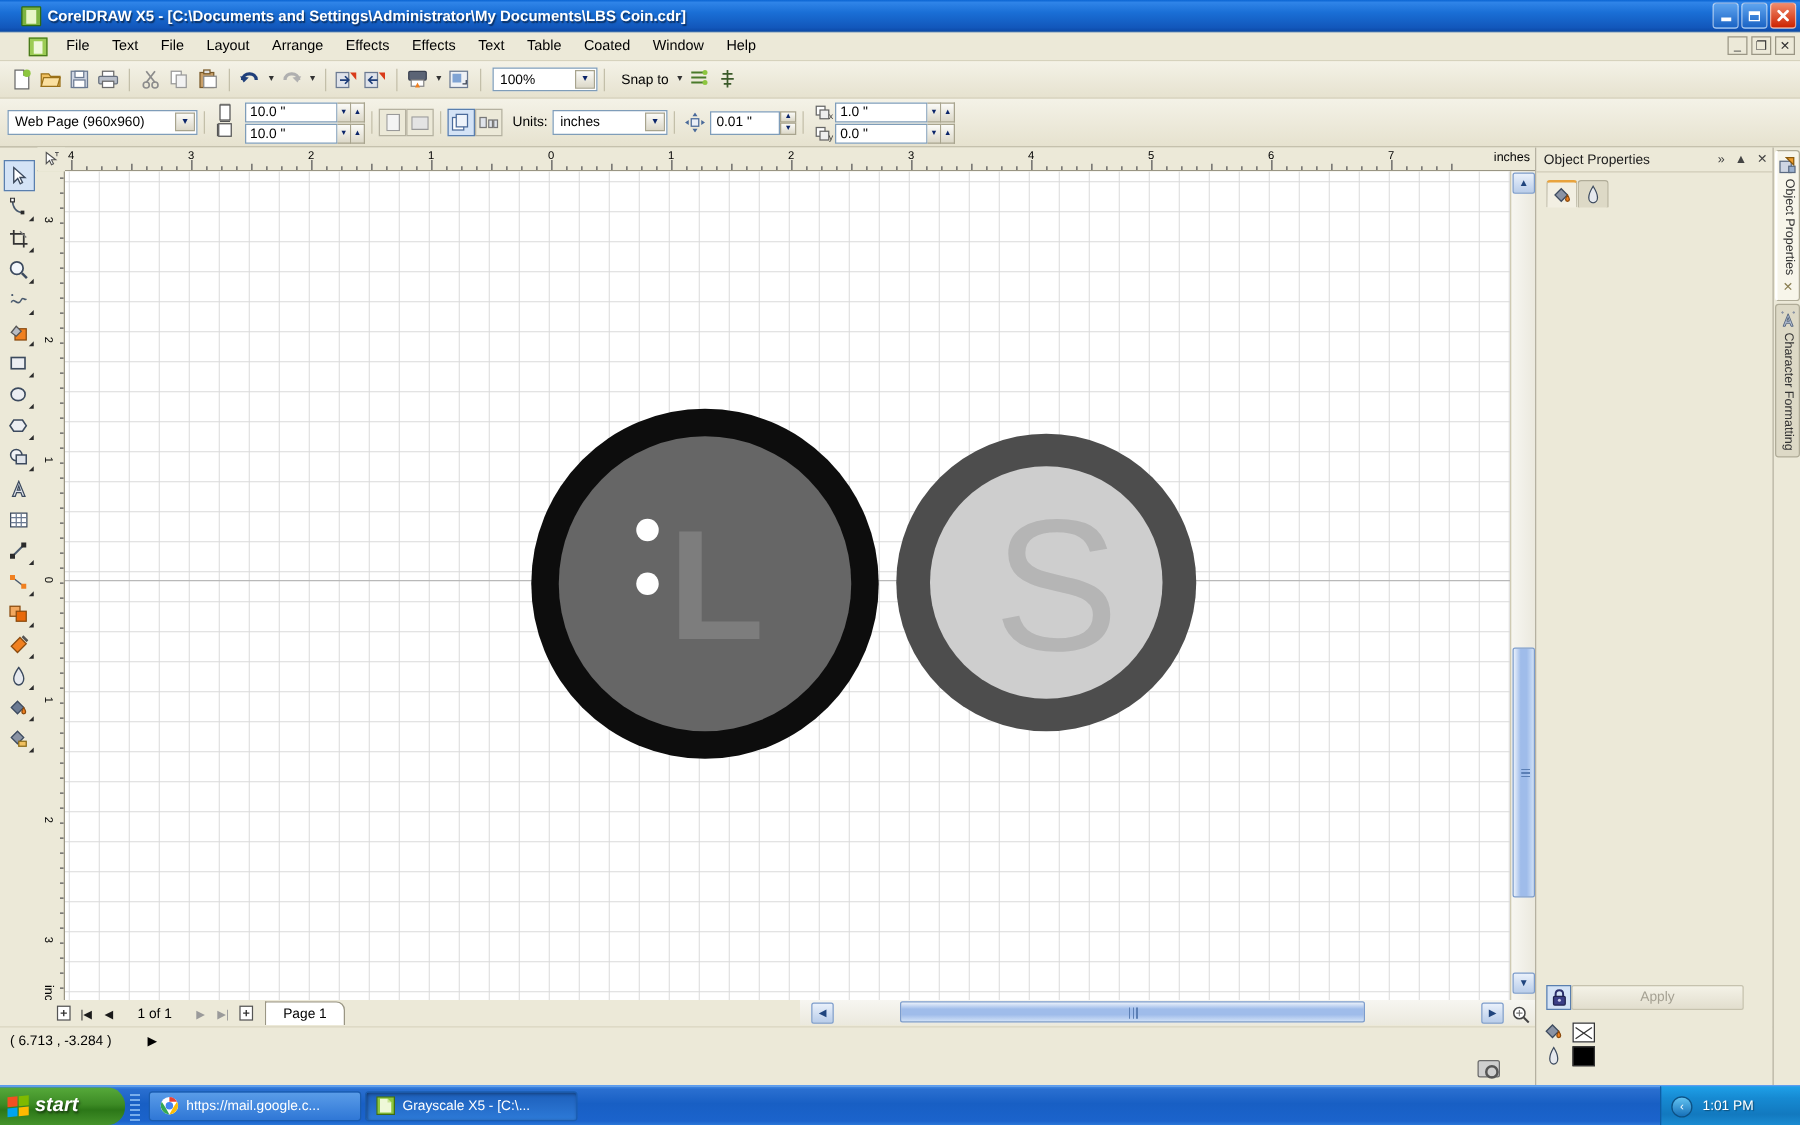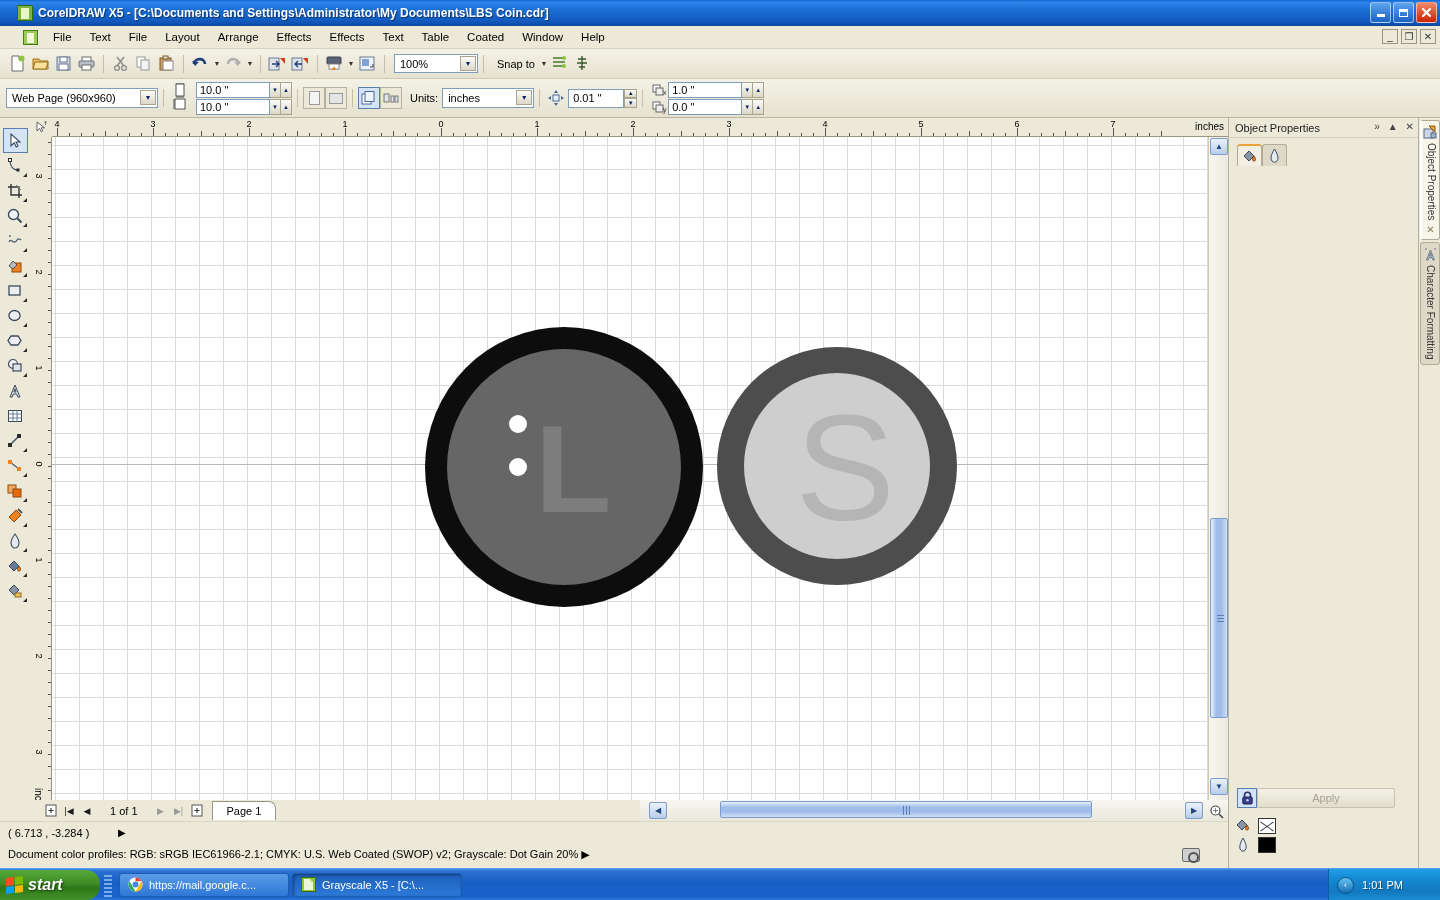--- a/index.html
+++ b/index.html
@@ -940,24 +940,20 @@
           <rect x="1" y="1" width="10" height="11" fill="#fff" stroke="#555"></rect>
           <path d="M6 4 v5 M3.5 6.5 h5" stroke="#333" stroke-width="1.1"></path>
         </svg>
     </div>
     <div class="pn-tab">Page 1</div>
   </div>
 
   <div class="statusbar">
     <div class="sb-coords">( 6.713 , -3.284 )</div>
     <div class="sb-arrow">▶</div>
-    <div class="sb-profiles">
-      <span>Document color profiles: RGB: sRGB IEC61966-2.1; CMYK: U.S. Web Coated (SWOP) v2; Grayscale: Dot Gain 20%</span>
-      <span>▶</span>
-    </div>
     <div class="sb-cam"></div>
   </div>
 
   <div class="docker">
     <div class="docker-title">
       <span>Object Properties</span>
       <div class="docker-title-btns">
         <span>»</span>
         <span>▲</span>
         <span>✕</span>

